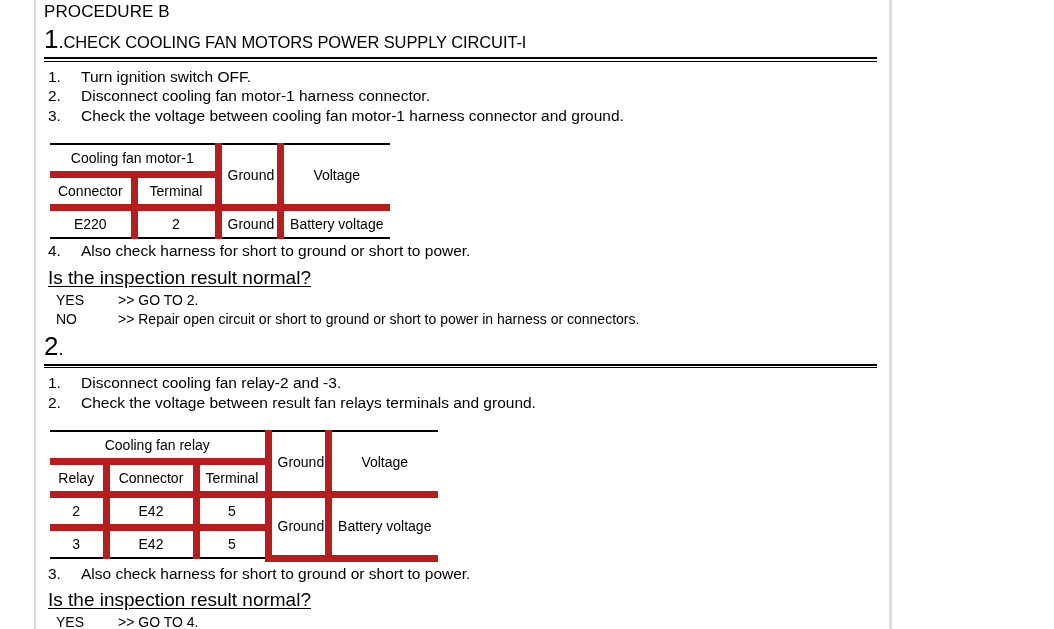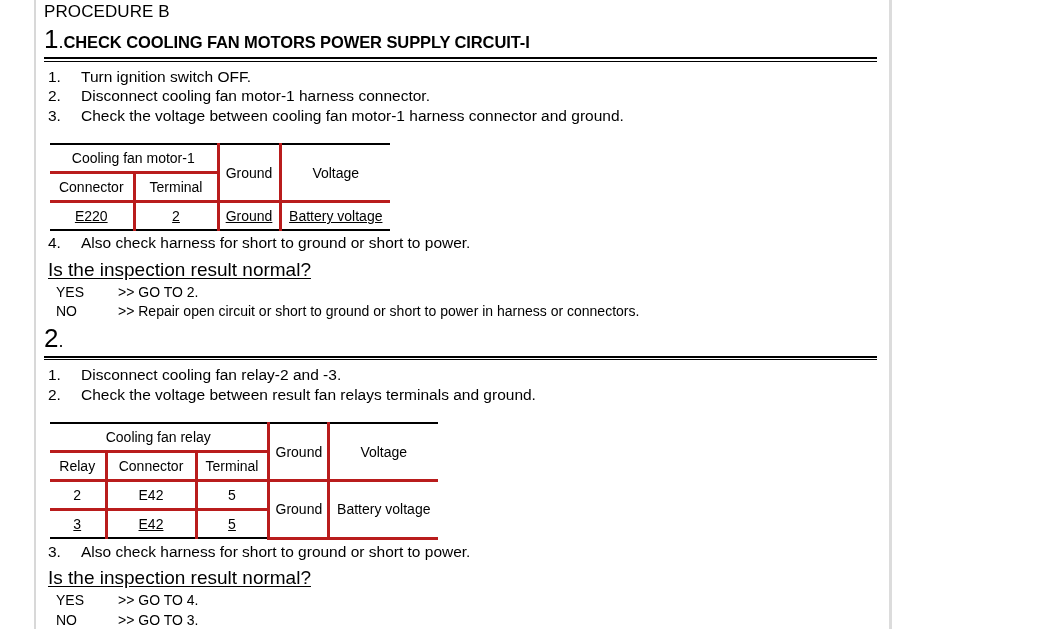--- a/index.html
+++ b/index.html
@@ -58,21 +58,20 @@
     font-weight: 400;
   }
   .section-dot {
     font-size: 18px;
     line-height: 28px;
   }
   .section-caption {
     font-size: 16.5px;
     line-height: 28px;
     letter-spacing: -0.1px;
-    font-weight: bold;
   }
 
   
   .double-rule {
     width: 833px;
     margin-top: 1px;
     border-top: 2.2px solid #000;
     border-bottom: 1px solid #000;
     height: 1.5px;
     box-sizing: content-box;
@@ -98,29 +97,29 @@
 
   
   .dtable {
     border-collapse: collapse;
     margin-top: 18px;
     margin-left: 6px;
     font-size: 14px;
     table-layout: fixed;
   }
   .dtable td {
-    border: 3px solid #b91c1c;
+    border: 7px solid #b91c1c;
     text-align: center;
     padding: 2px 6px;
     height: 22px;
     vertical-align: middle;
     white-space: nowrap;
   }
   .dtable tr:first-child td { border-top: 2.4px solid #000; }
-  .dtable tr:last-child td  { border-bottom: 2.4px solid #000; text-decoration: underline; }
+  .dtable tr:last-child td  { border-bottom: 2.4px solid #000; }
   .dtable td.edge-l { border-left: none; }
   .dtable td.edge-r { border-right: none; }
 
   .question {
     font-size: 19px;
     line-height: 19px;
     margin-top: 7px;
     padding-left: 4px;
     text-decoration: underline;
     text-underline-offset: 2px;

